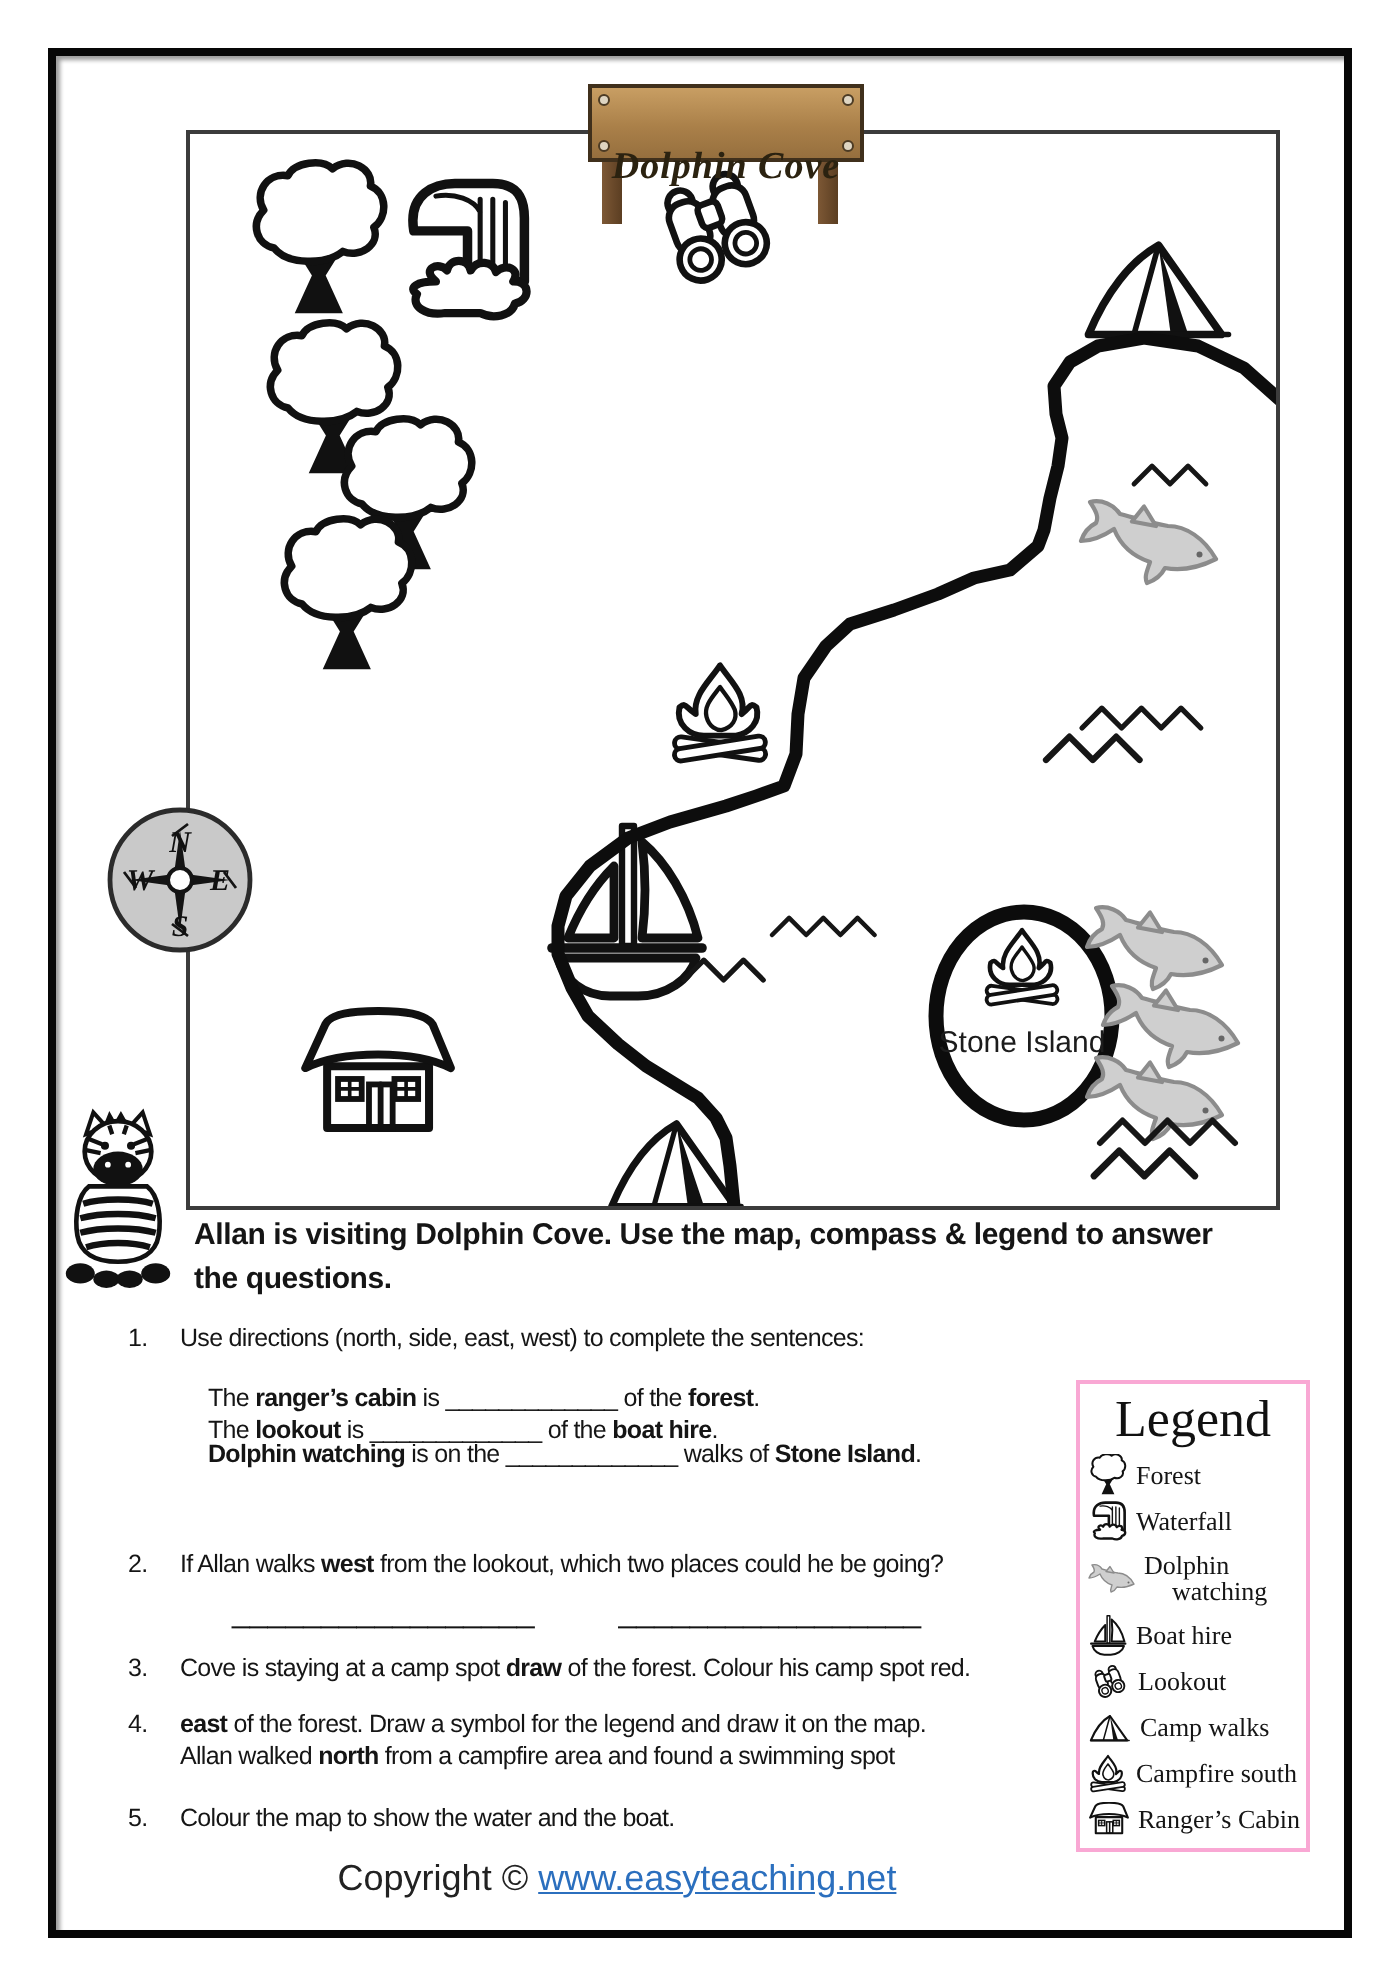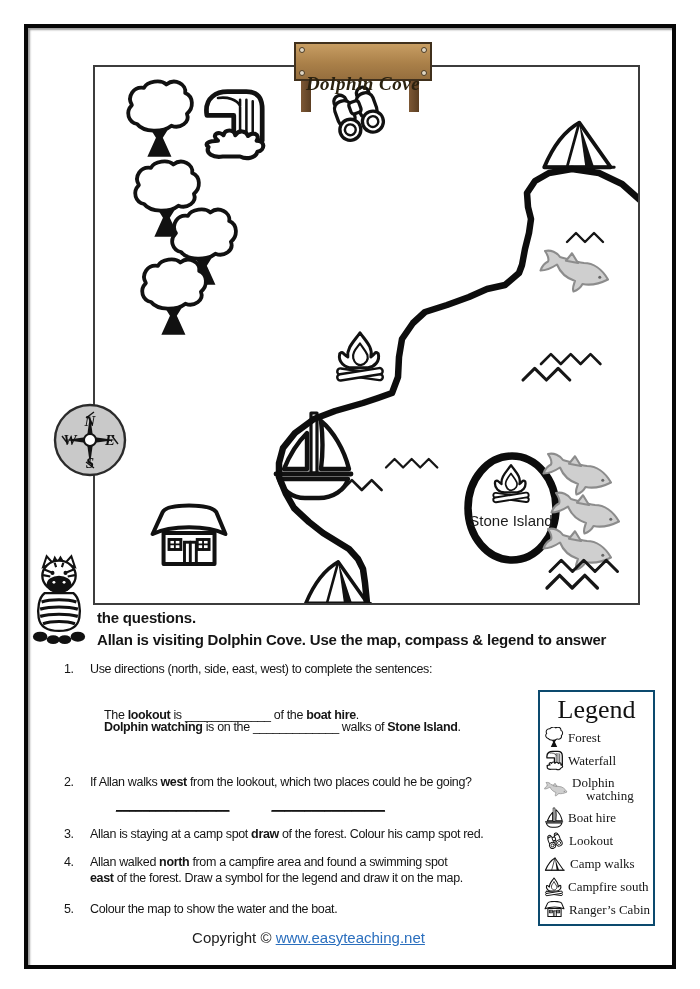--- a/index.html
+++ b/index.html
@@ -30,33 +30,33 @@
   .compass{position:absolute;left:52px;top:402px;z-index:5;}
   .compass-letter{font-family:"Liberation Serif",serif;font-style:italic;font-weight:700;font-size:15px;fill:#101010;}
   .zebra{position:absolute;left:30px;top:554px;z-index:6;}
   
   .intro{position:absolute;left:97px;top:607px;width:545px;font-size:15px;font-weight:700;
     letter-spacing:-.2px;line-height:22px;}
   .qrow{position:absolute;display:flex;white-space:nowrap;font-size:12.5px;letter-spacing:-.35px;line-height:16px;}
   .qnum{width:26px;flex:none;}
   .qsub{position:absolute;white-space:nowrap;font-size:12.5px;letter-spacing:-.35px;}
   .b{font-weight:700;}
-  .q2blanks{position:absolute;left:116px;top:798px;font-size:12px;text-decoration:underline;}
+  .q2blanks{position:absolute;left:116px;top:798px;font-size:16px;}
   .q2blanks span{margin-right:42px;}
   
-  .legend{position:absolute;left:538px;top:690px;width:117px;height:236px;border:2px solid #0c4a6e;
+  .legend{position:absolute;left:538px;top:690px;width:117px;height:236px;border:2px solid #f9a8d4;
     background:#fff;box-sizing:border-box;padding:2px 3px;font-family:"Liberation Serif",serif;}
   .legend-title{text-align:center;font-size:26px;line-height:32px;color:#111;}
   .lg-row{display:flex;align-items:center;height:23px;}
   .lg-row.tall{height:34px;}
   .lg-ic{flex:none;margin:0 4px 0 1px;}
   .lg-label{font-size:13px;color:#151515;line-height:13px;}
   .lg-label.hang{padding-left:14px;text-indent:-14px;}
   
-  .footer{position:absolute;left:0;top:929px;width:617px;text-align:center;font-size:15px;color:#222;}
+  .footer{position:absolute;left:0;top:929px;width:617px;text-align:center;font-size:18px;color:#222;}
   .footer a{color:#2b6fbe;text-decoration:underline;}
 </style>
 </head>
 <body>
 
 <svg width="0" height="0" style="position:absolute" aria-hidden="true">
   <defs>
     <g id="tree">
       <path class="blackfill" d="M13,44 L27,44 L22,33 L27,25 L23.5,23.5 L20,29 L16.5,23.5 L13,25 L18,33 Z"></path>
       <path class="outline" d="M7,25 C2,24 0,18 4,14 C1,9 5,3 11,4 C13,0 21,-1 24,2 C29,-2 36,2 35,7 C40,9 40,16 36,19 C38,24 32,28 27,26 C22,30 11,30 7,25 Z"></path>
@@ -204,49 +204,50 @@
     <circle cx="23.5" cy="19.5" r="1" fill="#fff"></circle>
     <path d="M10,27 C6,30 5,38 6,44 C7,50 12,53 20,53 C28,53 33,50 34,44 C35,38 34,30 30,27 Z" fill="#fff" stroke="#111" stroke-width="1.6"></path>
     <path d="M8,33 C14,31 26,31 32,33 M7,38 C14,36 26,36 33,38 M7,43 C14,41 26,41 33,43 M9,48 C15,46 25,46 31,48" stroke="#111" stroke-width="2.2" fill="none"></path>
     <ellipse cx="7" cy="57" rx="5" ry="3.5" fill="#111"></ellipse>
     <ellipse cx="16" cy="59" rx="4.5" ry="3" fill="#111"></ellipse>
     <ellipse cx="24" cy="59" rx="4.5" ry="3" fill="#111"></ellipse>
     <ellipse cx="33" cy="57" rx="5" ry="3.5" fill="#111"></ellipse>
   </svg>
 
   <div class="intro">
+    <div>Allan is visiting Dolphin Cove. Use the map, compass &amp; legend to answer</div>
     <div>the questions.</div>
-    <div>Allan is visiting Dolphin Cove. Use the map, compass &amp; legend to answer</div>
   </div>
 
   <div class="qrow" style="left:64px;top:661px;">
     <span class="qnum">1.</span>
     <span class="qtext"><span>Use directions (north, side, east, west) to complete the sentences:</span></span>
   </div>
+  <div class="qsub" style="left:104px;top:692px;"><span>The </span><span class="b">ranger’s cabin</span><span> is </span><span>_____________</span><span> of the </span><span class="b">forest</span><span>.</span></div>
   <div class="qsub" style="left:104px;top:720px;"><span class="b">Dolphin watching</span><span> is on the </span><span>_____________</span><span> walks of </span><span class="b">Stone Island</span><span>.</span></div>
   <div class="qsub" style="left:104px;top:708px;"><span>The </span><span class="b">lookout</span><span> is </span><span>_____________</span><span> of the </span><span class="b">boat hire</span><span>.</span></div>
 
   <div class="qrow" style="left:64px;top:774px;">
     <span class="qnum">2.</span>
     <span class="qtext"><span>If Allan walks </span><span class="b">west</span><span> from the lookout, which two places could he be going?</span></span>
   </div>
   <div class="q2blanks">
     <span>_________________</span><span>_________________</span>
   </div>
 
   <div class="qrow" style="left:64px;top:826px;">
     <span class="qnum">3.</span>
-    <span class="qtext"><span>Allan is staying at a camp spot </span><span class="b">draw</span><span> of the forest. Colour his camp spot red.</span></span>
+    <span class="qtext"><span>Cove is staying at a camp spot </span><span class="b">draw</span><span> of the forest. Colour his camp spot red.</span></span>
   </div>
 
   <div class="qrow" style="left:64px;top:854px;">
     <span class="qnum">4.</span>
     <span class="qtext">
+      <span style="display:block"><span class="b">east</span><span> of the forest. Draw a symbol for the legend and draw it on the map.</span></span>
       <span style="display:block"><span>Allan walked </span><span class="b">north</span><span> from a campfire area and found a swimming spot</span></span>
-      <span style="display:block"><span class="b">east</span><span> of the forest. Draw a symbol for the legend and draw it on the map.</span></span>
     </span>
   </div>
 
   <div class="qrow" style="left:64px;top:901px;">
     <span class="qnum">5.</span>
     <span class="qtext"><span>Colour the map to show the water and the boat.</span></span>
   </div>
 
   <div class="legend">
     <div class="legend-title">Legend</div>

